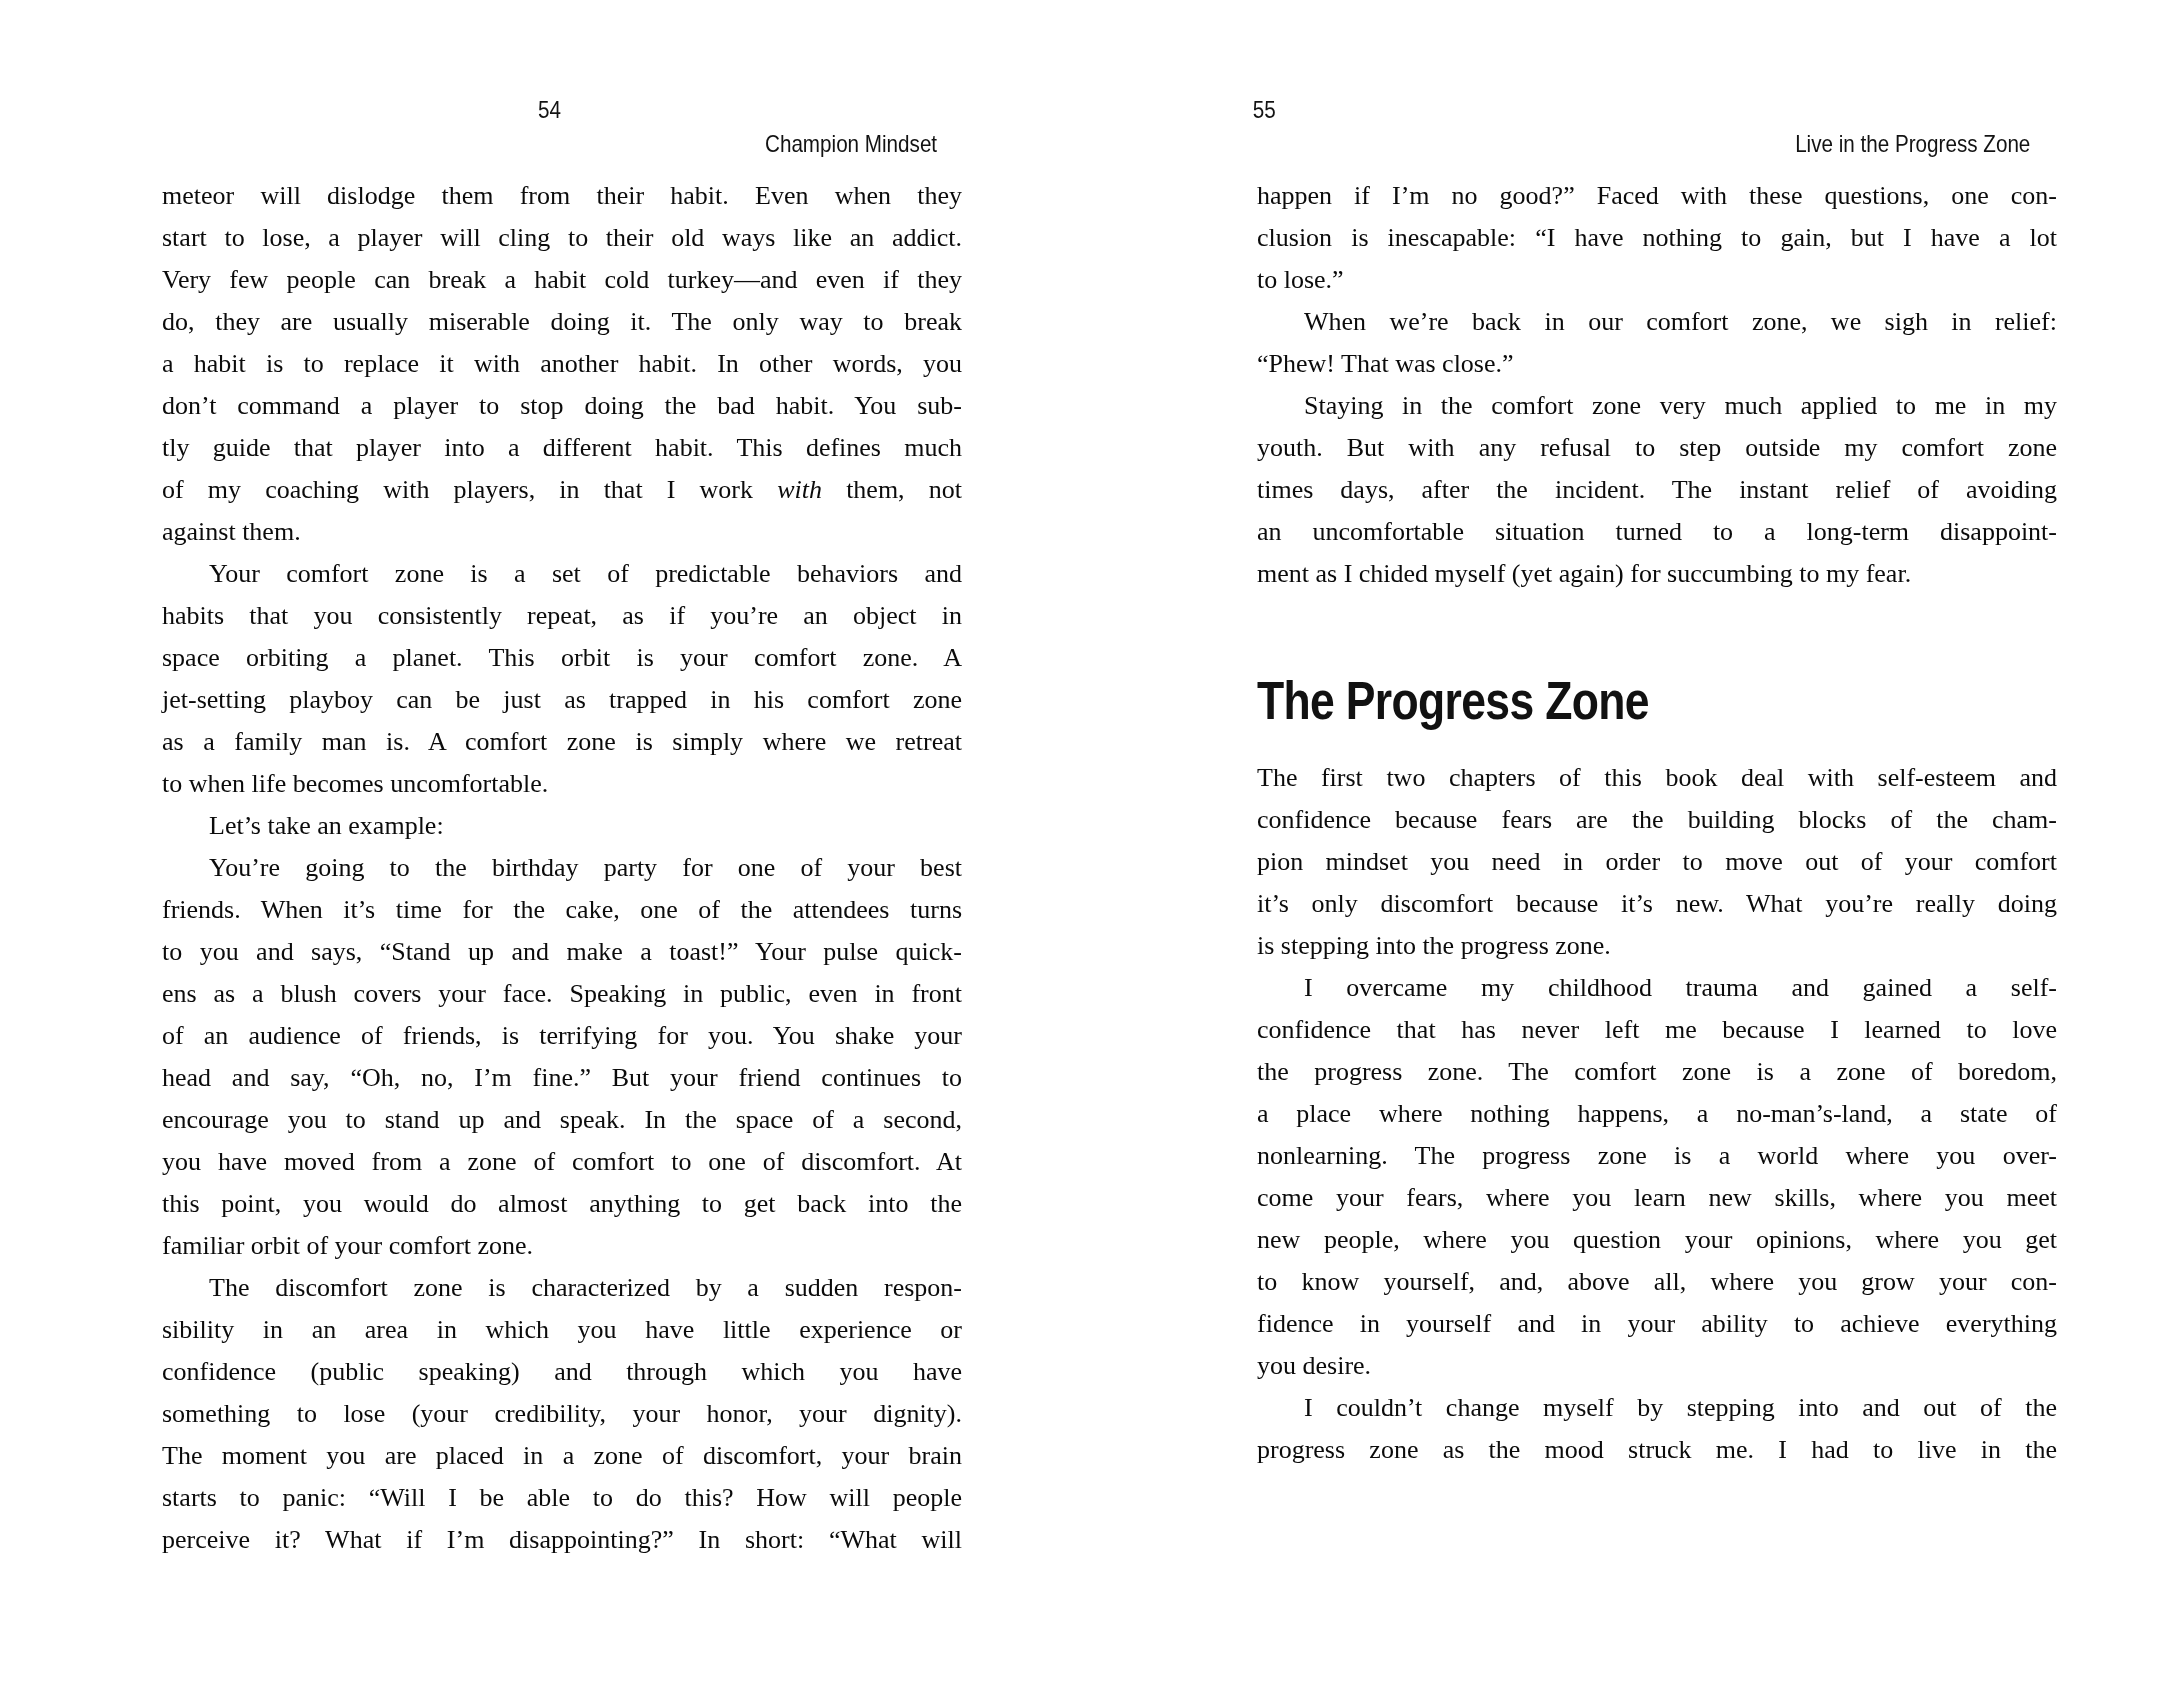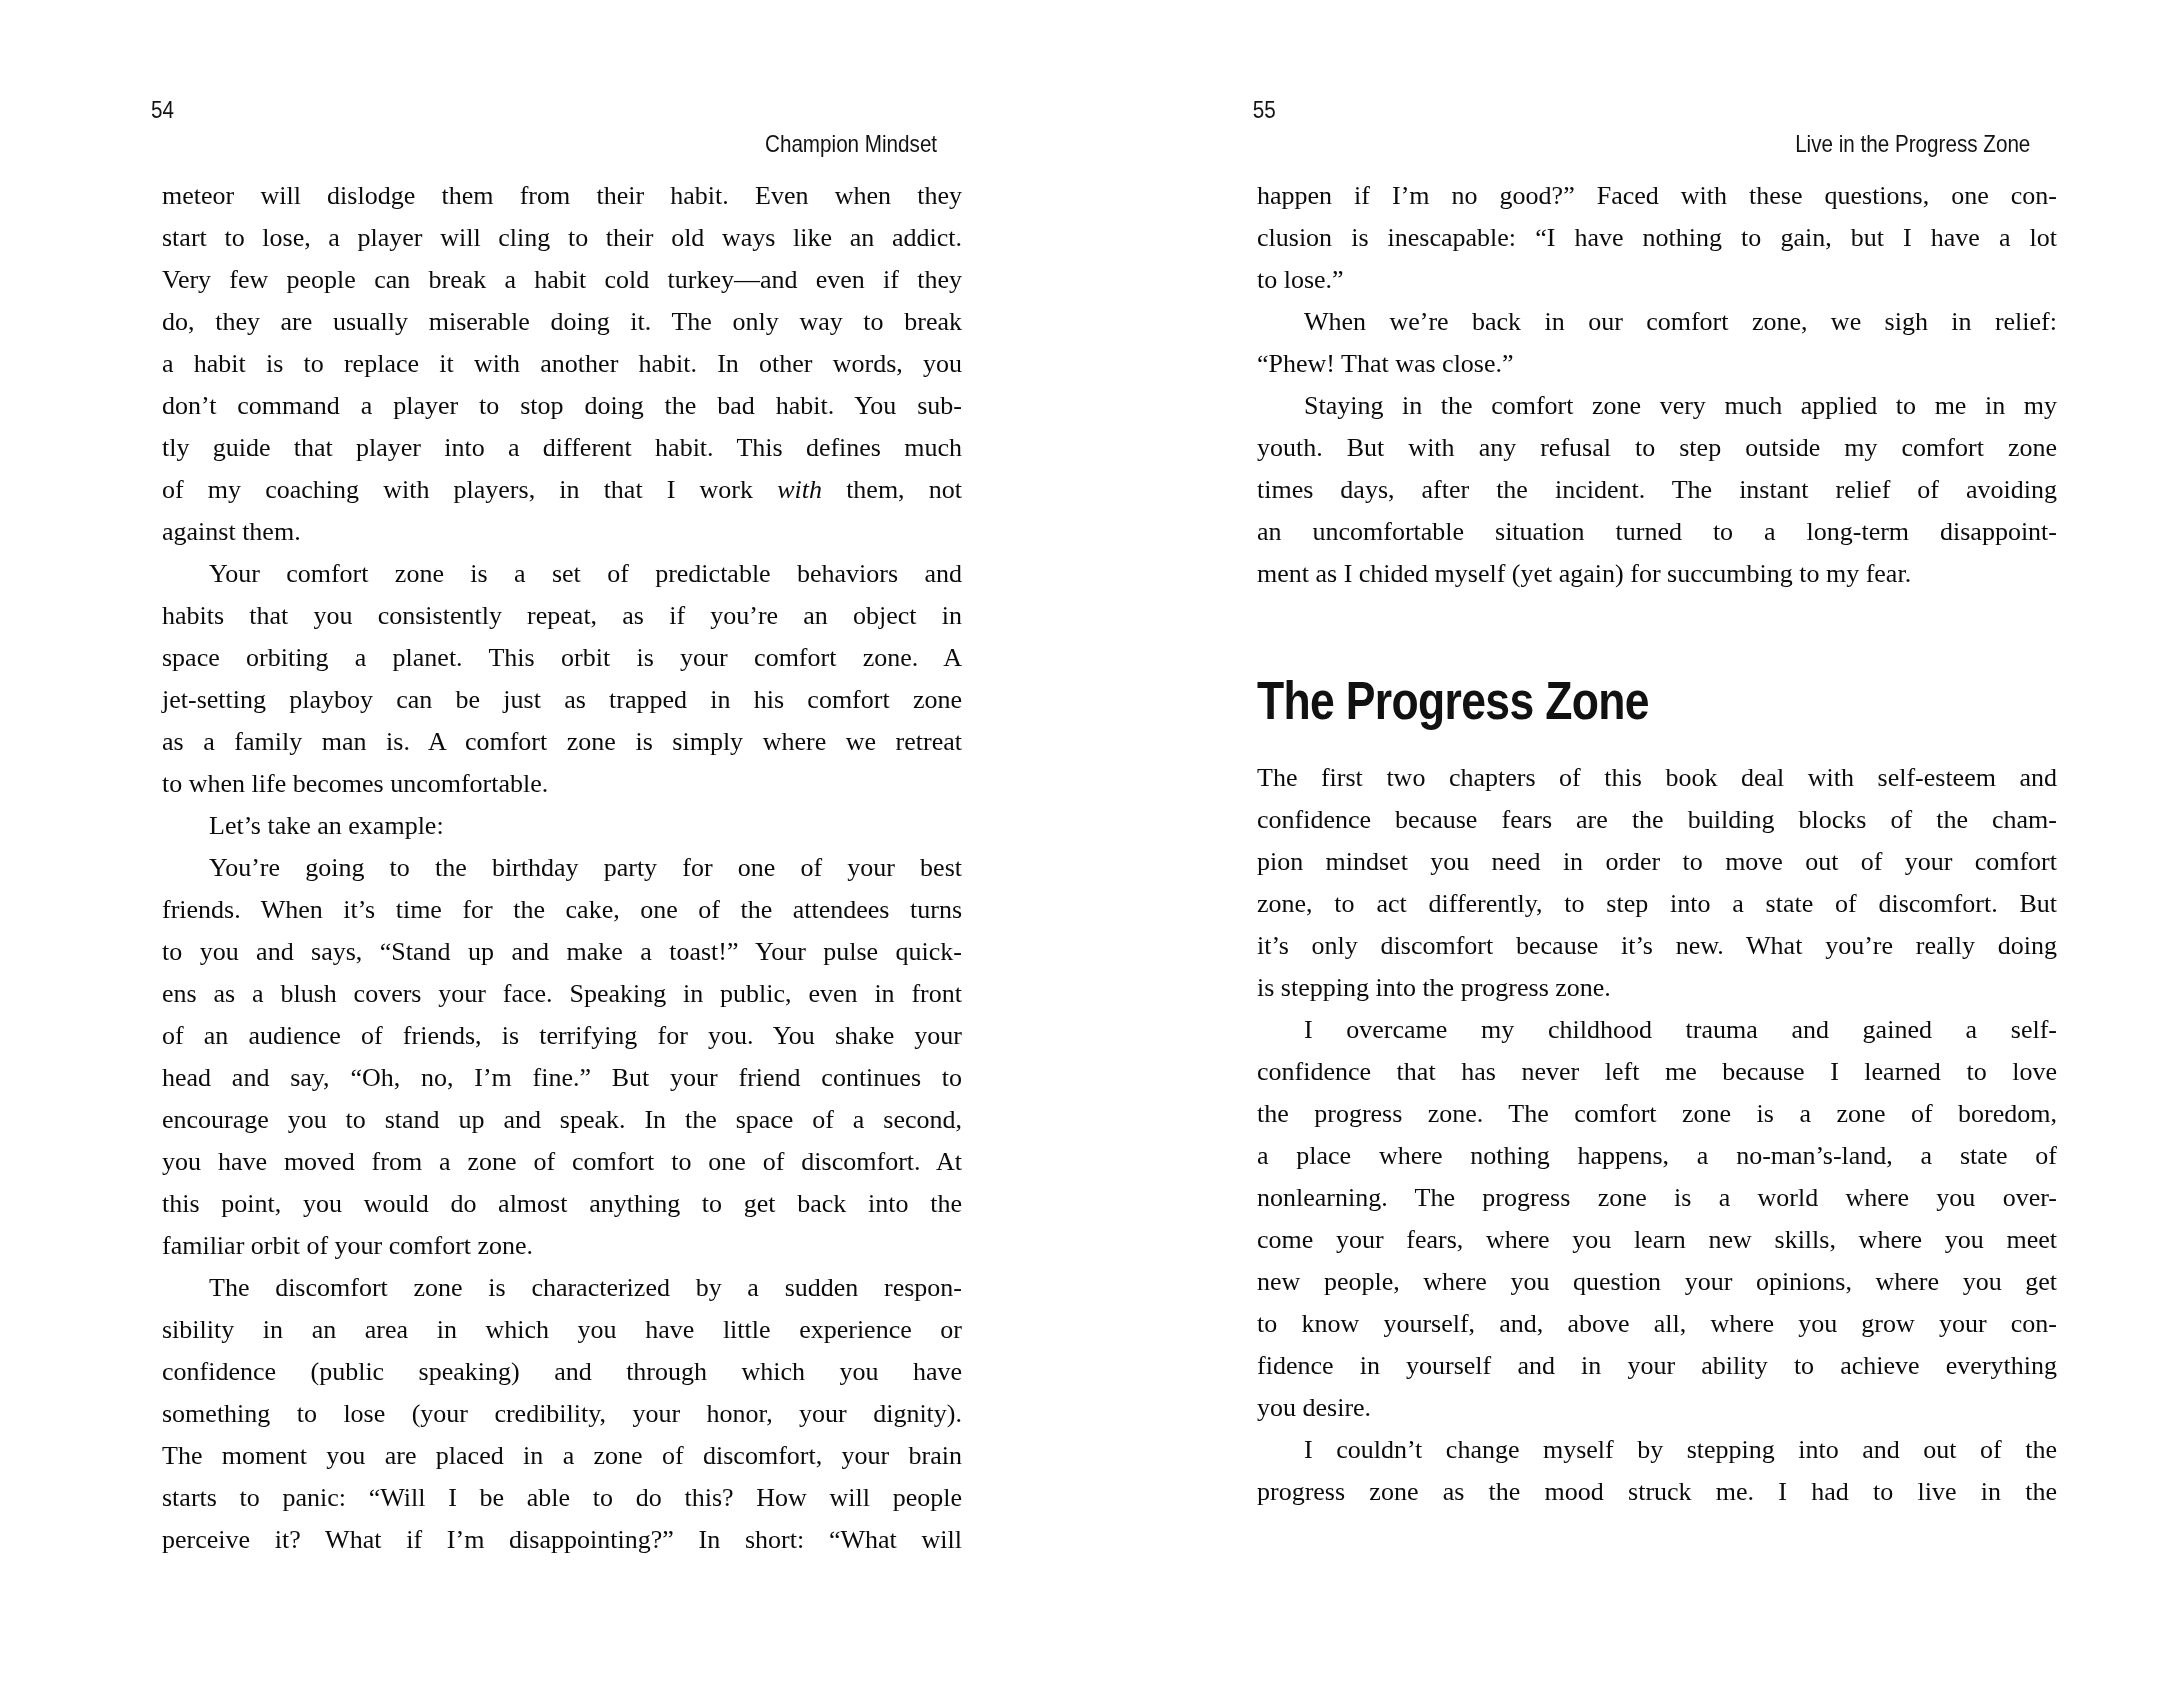--- a/index.html
+++ b/index.html
@@ -46,21 +46,21 @@
     font-family:"Liberation Sans","DejaVu Sans",sans-serif;
     font-weight:700; font-size:53px; line-height:1;
     letter-spacing:-0.8px; white-space:nowrap;
     transform:scaleX(0.84); transform-origin:0 50%;
     color:#111111;
   }
 </style>
 </head>
 <body>
 
-<div class="runhead" style="left:151px; width:800px;"><span class="lx">54</span></div>
+<div class="runhead" style="left:151px; width:800px;text-align:center;"><span class="lx">54</span></div>
 <div class="runhead hd-center" style="left:151px; width:800px;"><span class="cx">Champion Mindset</span></div>
 <div class="runhead hd-center" style="left:1249px; width:800px;"><span class="cx">Live in the Progress Zone</span></div>
 <div class="runhead hd-right" style="left:1249px; width:800px;"><span class="rx">55</span></div>
 
 <div class="col col-left">
   <div class="line">meteor will dislodge them from their habit. Even when they</div>
   <div class="line">start to lose, a player will cling to their old ways like an addict.</div>
   <div class="line">Very few people can break a habit cold turkey—and even if they</div>
   <div class="line">do, they are usually miserable doing it. The only way to break</div>
   <div class="line">a habit is to replace it with another habit. In other words, you</div>
@@ -106,21 +106,20 @@
   <div class="line">an uncomfortable situation turned to a long-term disappoint-</div>
   <div class="line end">ment as I chided myself (yet again) for succumbing to my fear.</div>
 
   <div class="heading-block">
     <span class="txt">The Progress Zone</span>
   </div>
 
   <div class="line">The first two chapters of this book deal with self-esteem and</div>
   <div class="line">confidence because fears are the building blocks of the cham-</div>
   <div class="line">pion mindset you need in order to move out of your comfort</div>
-  <div class="line">zone, to act differently, to step into a state of discomfort. But</div>
   <div class="line">it’s only discomfort because it’s new. What you’re really doing</div>
   <div class="line end">is stepping into the progress zone.</div>
   <div class="line ind">I overcame my childhood trauma and gained a self-</div>
   <div class="line">confidence that has never left me because I learned to love</div>
   <div class="line">the progress zone. The comfort zone is a zone of boredom,</div>
   <div class="line">a place where nothing happens, a no-man’s-land, a state of</div>
   <div class="line">nonlearning. The progress zone is a world where you over-</div>
   <div class="line">come your fears, where you learn new skills, where you meet</div>
   <div class="line">new people, where you question your opinions, where you get</div>
   <div class="line">to know yourself, and, above all, where you grow your con-</div>

